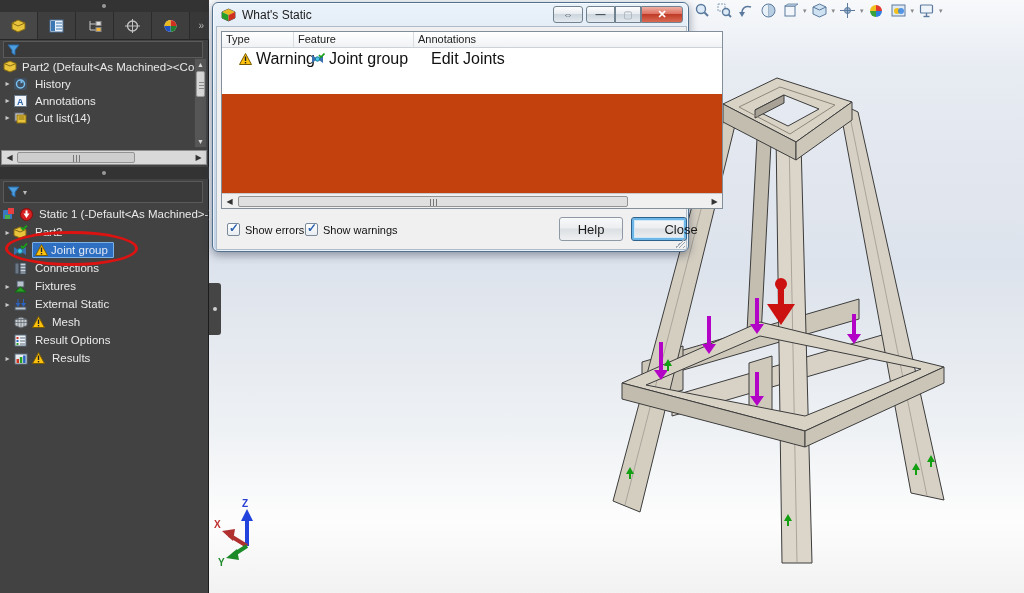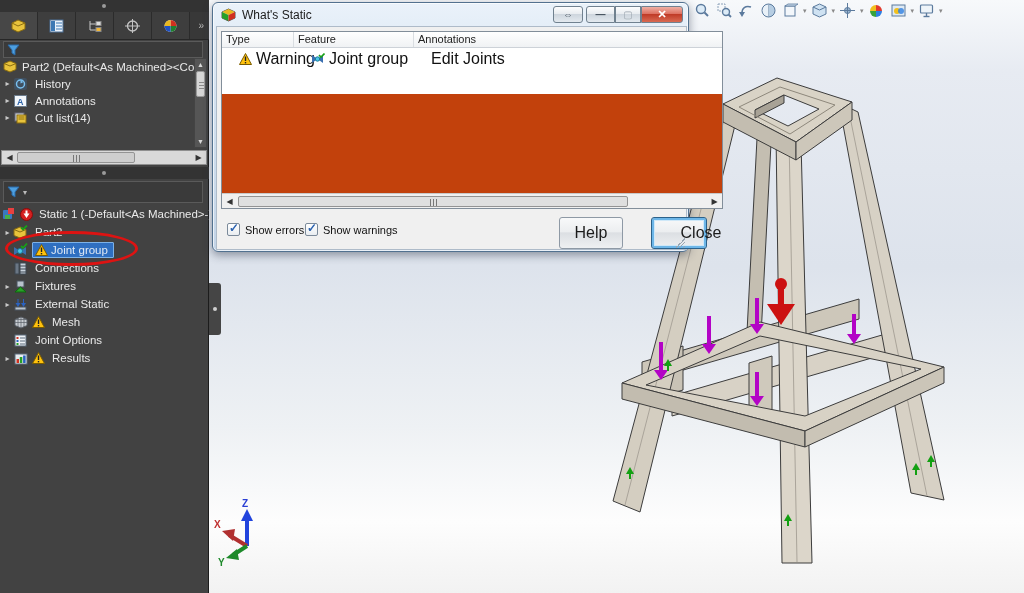--- a/index.html
+++ b/index.html
@@ -74,21 +74,21 @@
   #tbl-row1 { position:absolute; left:0; top:18px; width:100%; height:18px; display:flex; align-items:center; font-size:16px; color:#111;margin-left:13px; }
   .td { display:flex; align-items:center; gap:4px; padding:0 4px; }
   .td.c1 { width:72px; } .td.c2 { width:120px; } .td.c3 { flex:1; }
   #tbl-hscroll { position:absolute; left:0; bottom:0; width:100%; height:15px; background:#f0f0f0; border-top:1px solid #c8c8c8; display:flex; align-items:center; }
   #tbl-hscroll .hs-thumb { flex:0 0 390px; margin:0 1px; background:#dfdfdf; }
 
   #dlg-footer { position:absolute; left:0; bottom:0; width:100%; height:40px; }
   .chk { position:absolute; display:flex; align-items:center; gap:5px; font-size:11px; color:#111; }
   .chk-box { width:13px; height:13px; background:linear-gradient(180deg,#fff,#e9edf1); border:1px solid #7b8a9a; border-radius:2px; position:relative; }
   .chk-box .mark { position:absolute; left:1px; top:-3px; color:#2b62b0; font-size:12px; font-weight:bold; }
-  .pushbtn { position:absolute; height:32px; border:1px solid #8e99a5; border-radius:3px; font-size:16px; color:#1b1b1b;
+  .pushbtn { position:absolute; height:24px; border:1px solid #8e99a5; border-radius:3px; font-size:13px; color:#1b1b1b;
     background:linear-gradient(180deg,#f8f9fa 0%,#eceef0 45%,#dcdfe3 50%,#eef0f2 100%); display:flex; align-items:center; justify-content:center; }
   #btn-close-dlg { border:1px solid #2c628b; box-shadow:0 0 0 2px #6db6e8 inset, 0 0 0 3px #cfe8f8 inset; }
   #dlg-grip { position:absolute; right:3px; bottom:3px; width:10px; height:10px;
     background:linear-gradient(135deg,transparent 50%,#9aa6b2 50%,#9aa6b2 56%,transparent 56%,transparent 68%,#9aa6b2 68%,#9aa6b2 74%,transparent 74%,transparent 86%,#9aa6b2 86%,#9aa6b2 92%,transparent 92%); }
 
   .warn-tri { width:13px; height:12px; flex:0 0 13px; }
   svg { display:block; }
 </style>
 </head>
 <body>
@@ -487,21 +487,21 @@
         <svg width="13" height="13">
             <rect x="1" y="1" width="11" height="11" fill="#eef2f6" stroke="#5a6a7a"></rect>
             <rect x="2.5" y="3" width="2" height="2" fill="#d03020"></rect>
             <rect x="2.5" y="6" width="2" height="2" fill="#2a62c0"></rect>
             <rect x="2.5" y="9" width="2" height="2" fill="#28a028"></rect>
             <line x1="6" y1="4" x2="11" y2="4" stroke="#5a6a7a"></line>
             <line x1="6" y1="7" x2="11" y2="7" stroke="#5a6a7a"></line>
             <line x1="6" y1="10" x2="11" y2="10" stroke="#5a6a7a"></line>
           </svg>
         </span>
-      <span class="tlabel">Joint Options</span>
+      <span class="tlabel">Result Options</span>
     </div>
     <div class="trow trow2">
       <span class="exp">▸</span>
       <span class="ticon">
         <svg width="14" height="13">
             <rect x="1" y="2" width="12" height="10" fill="#e8ecf0" stroke="#5a6a7a"></rect>
             <rect x="2.5" y="7" width="2.5" height="4" fill="#d03020"></rect>
             <rect x="5.8" y="5" width="2.5" height="6" fill="#28a028"></rect>
             <rect x="9.1" y="3.5" width="2.5" height="7.5" fill="#2a62c0"></rect>
           </svg>
@@ -579,17 +579,17 @@
           </span>
         <span>Show errors</span>
       </label>
       <label class="chk" style="left:88px; top:14px;">
         <span class="chk-box">
             <span class="mark">✓</span>
           </span>
         <span>Show warnings</span>
       </label>
       <button class="pushbtn" style="left:342px; top:8px; width:64px;">Help</button>
-      <button class="pushbtn" id="btn-close-dlg" style="left:434px; top:8px; width:56px;padding-left:44px;">Close</button>
+      <button class="pushbtn" id="btn-close-dlg" style="left:414px; top:8px; width:56px;padding-left:44px;">Close</button>
     </div>
   </div>
   <div id="dlg-grip"></div>
 </div>
 
 </body></html>

